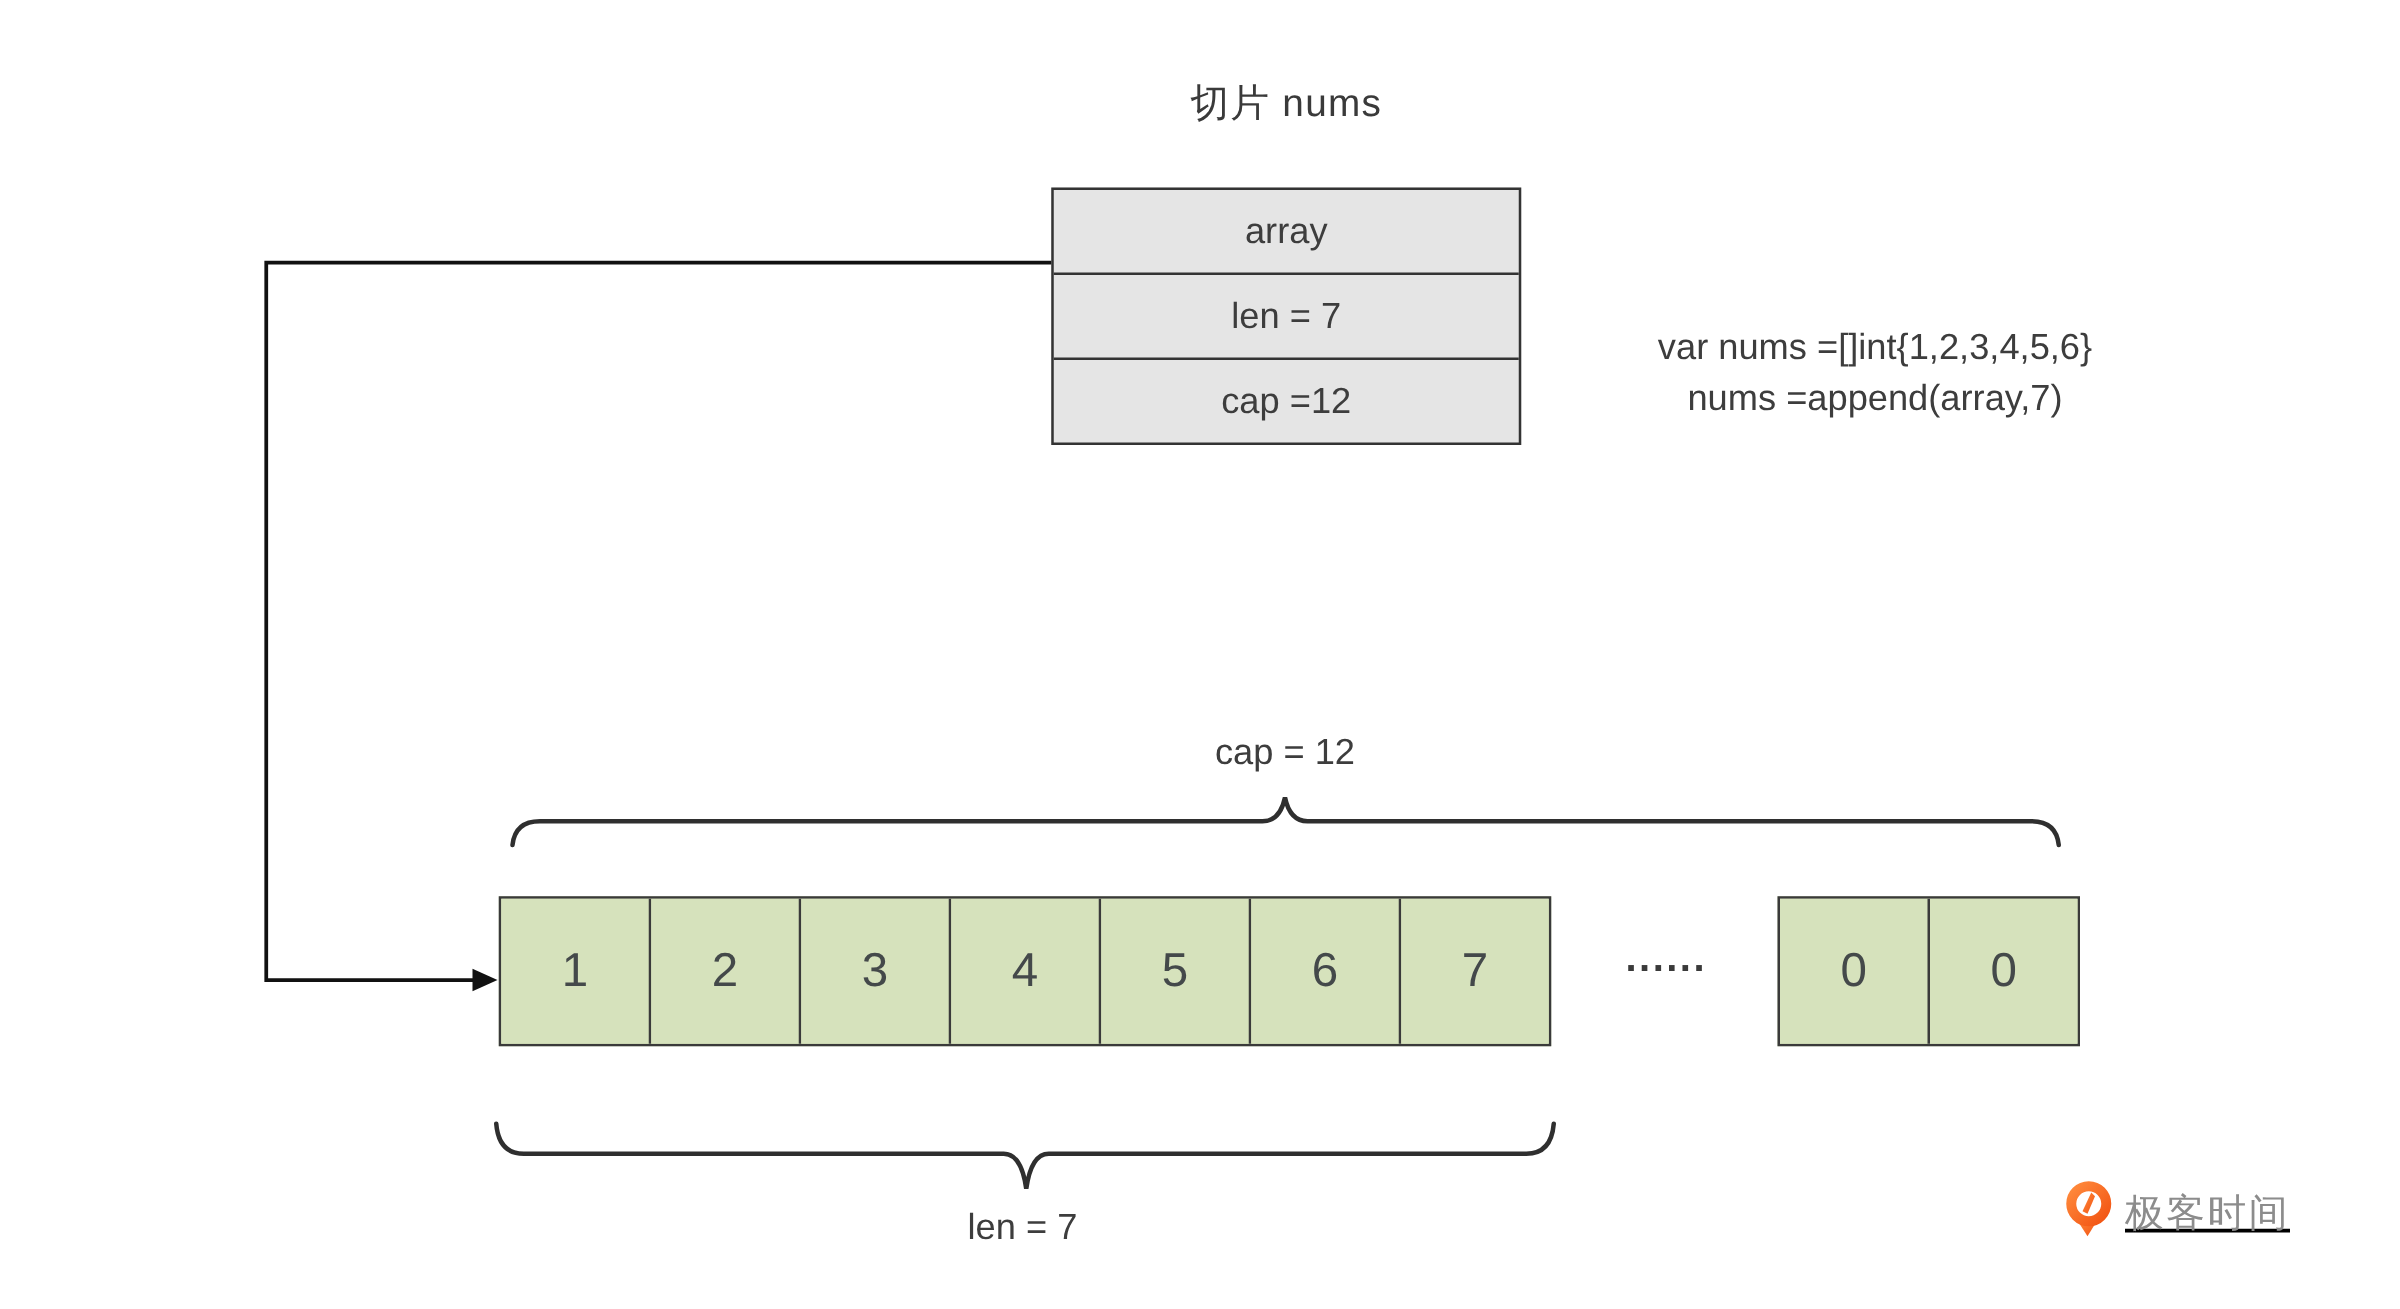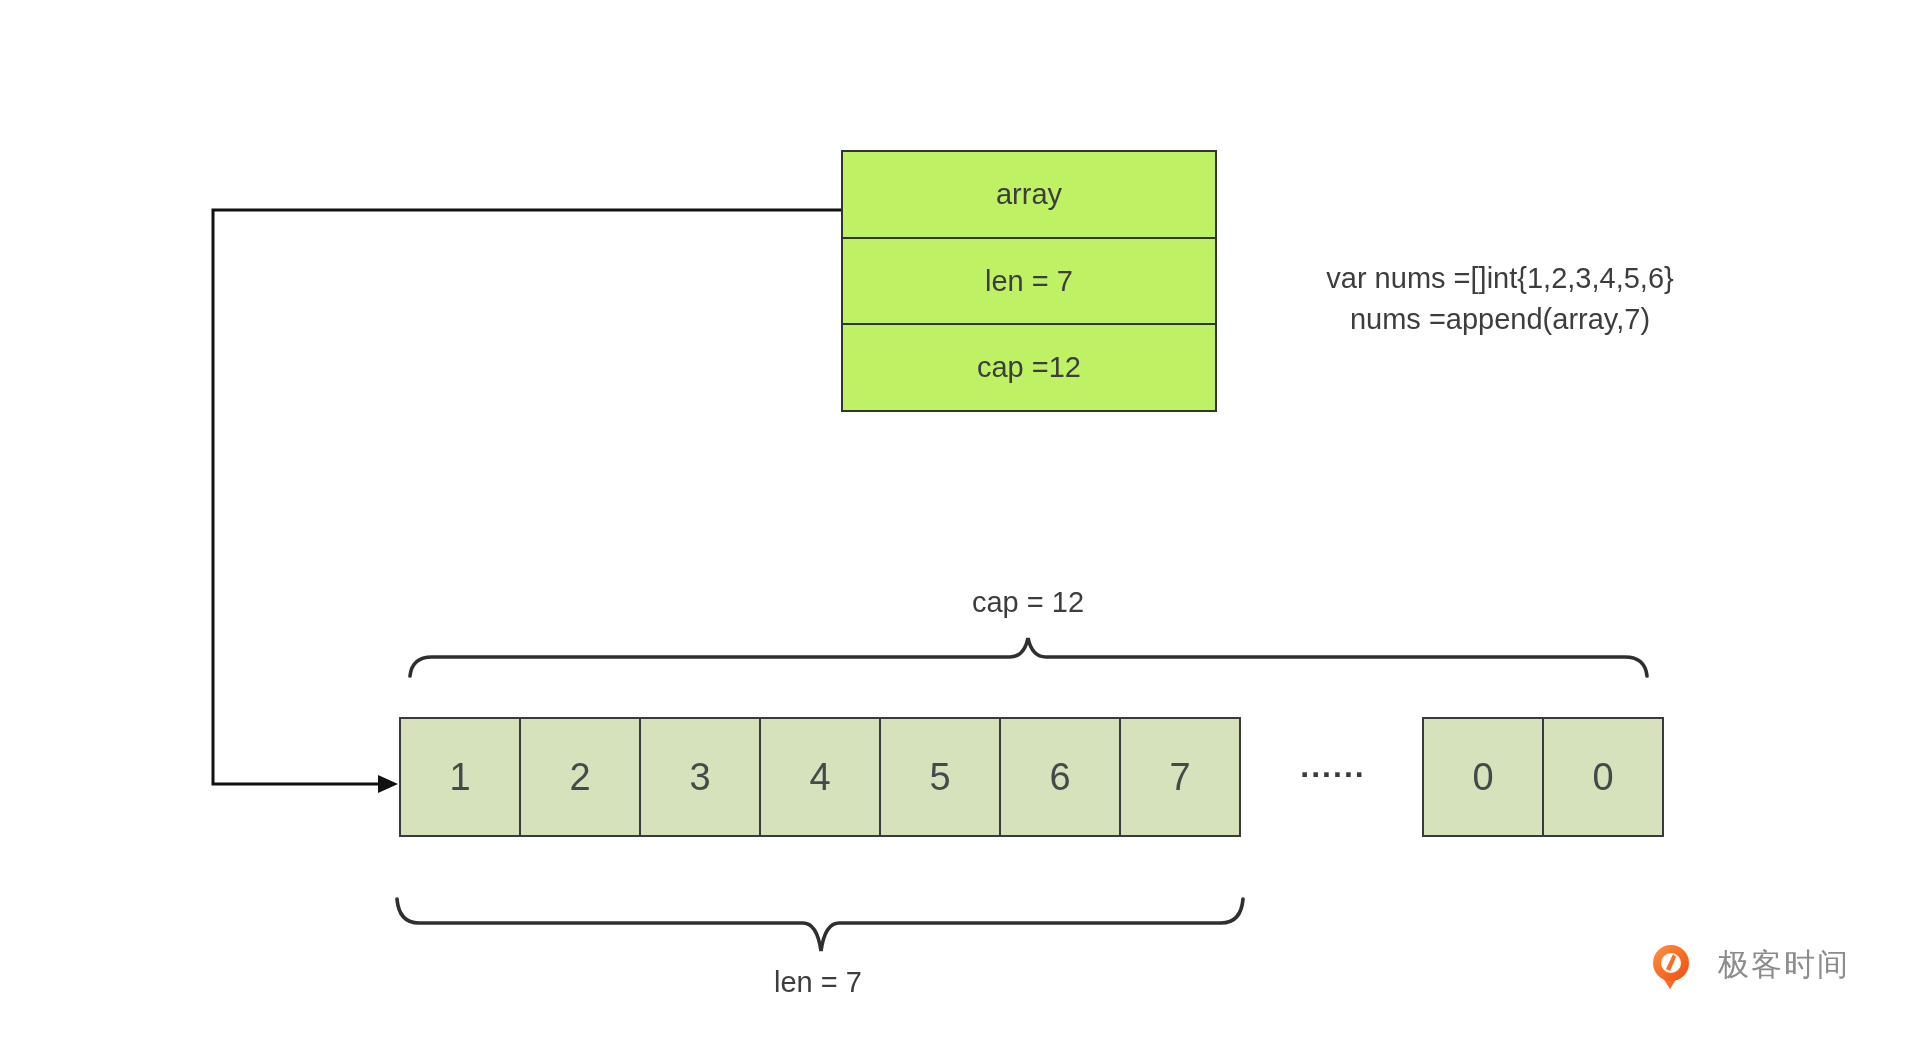--- a/index.html
+++ b/index.html
@@ -21,22 +21,22 @@
     left: 841px; top: 62px; width: 376px;
     text-align: center;
     font-size: 31px;
     color: #3a3a3a;
     letter-spacing: 1px;
   }
 
   
   .slice-header {
     left: 841px; top: 150px;
-    width: 376px; height: 262px;
-    background: #bef264;
+    width: 376px; height: 206px;
+    background: #e5e5e5;
     border: 2px solid #333333;
     box-sizing: border-box;
     display: flex;
     flex-direction: column;
   }
   .slice-header .hrow {
     flex: 1;
     display: flex;
     align-items: center;
     justify-content: center;
@@ -104,34 +104,36 @@
   
   .overlay {
     left: 0; top: 0; width: 1920px; height: 1047px;
     pointer-events: none;
   }
 
   
   .logo {
     left: 1652px; top: 944px;
     display: flex;
-    align-items: flex-start;
-    gap: 28px;
+    align-items: flex-end;
+    gap: 10px;
+    text-decoration: underline;
   }
   .logo-text {
     font-size: 31px;
     color: #8c8c8c;
     letter-spacing: 2px;
   }
 </style>
 </head>
 <body>
 
 <div class="canvas">
 
+  <div class="abs diagram-title">切片 nums</div>
 
   <div class="abs slice-header">
     <div class="hrow">array</div>
     <div class="hrow">len = 7</div>
     <div class="hrow">cap =12</div>
   </div>
 
   <div class="abs code-block">
     <div>var nums =[]int{1,2,3,4,5,6}</div>
     <div>nums =append(array,7)</div>

